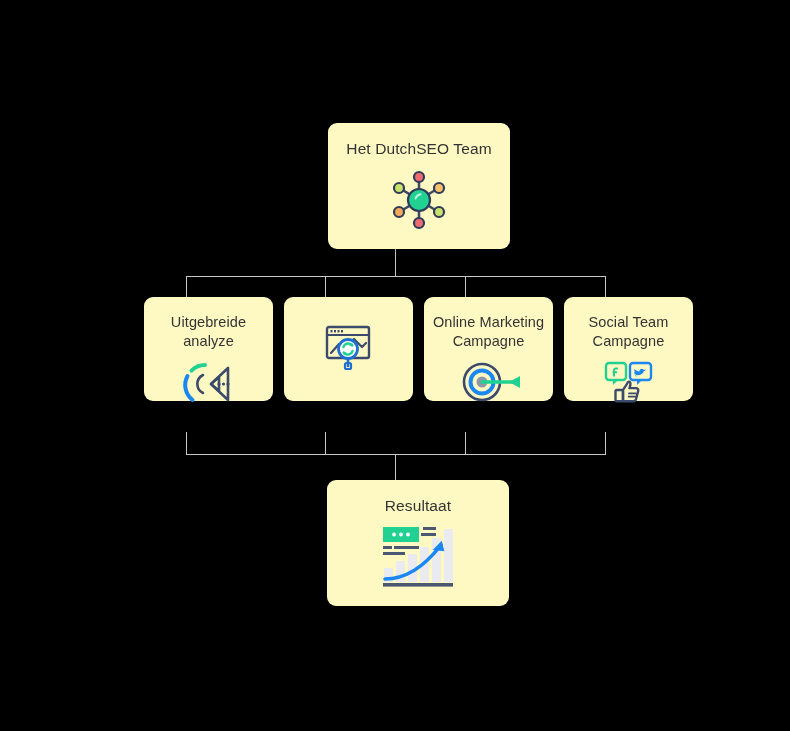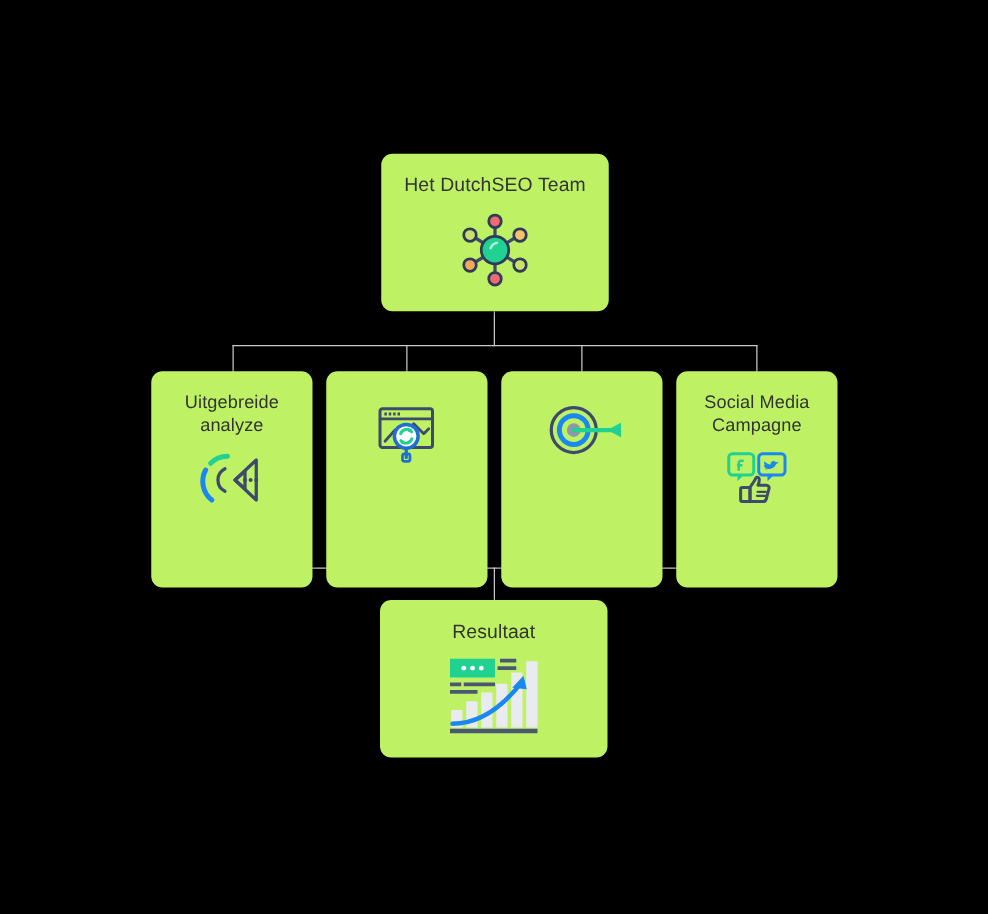--- a/index.html
+++ b/index.html
@@ -28,27 +28,28 @@
   .connector {
     position: absolute;
     background: #c8c8c8;
   }
   .connector.v { width: 1px; }
   .connector.h { height: 1px; }
 
   
   .card {
     position: absolute;
-    background: #bef264;
+    background: #fef9c3;
     border-radius: 9px;
     box-shadow: 0 1px 4px rgba(0,0,0,0.30);
     display: flex;
     flex-direction: column;
     align-items: center;
     box-sizing: border-box;
+    margin-left: 23px;
   }
 
   .card-title {
     color: #333333;
     text-align: center;
     line-height: 1.32;
     letter-spacing: 0.1px;
     -webkit-font-smoothing: antialiased;
   }
 
@@ -70,21 +71,21 @@
   .card-hero .card-icon {
     margin-top: 8px;
   }
 
   #card-team  { left: 305px; top: 123px; }
   #card-result{ left: 304px; top: 480px; align-items: center; }
 
   
   .card-branch {
     width: 129px;
-    height: 173px;
+    height: 104px;
     padding-top: 16px;
   }
   .card-branch .card-title {
     font-size: 14.5px;
   }
   .card-branch .card-icon {
     margin-top: 9px;
   }
 
   #card-analyse   { left: 121px; top: 297px; }
@@ -173,34 +174,38 @@
         <circle cx="26" cy="27" r="9.5" fill="#ffffff" stroke="#1f6fd0" stroke-width="2.8"></circle>
         <path d="M21.5 25 a5 5 0 0 1 8.8 -1.5" fill="none" stroke="#21d192" stroke-width="2.4" stroke-linecap="round"></path>
         <path d="M30.5 29 a5 5 0 0 1 -8.8 1.5" fill="none" stroke="#21d192" stroke-width="2.4" stroke-linecap="round"></path>
         <path d="M30.2 20.5 L30.6 24 L27.2 23.4 Z" fill="#21d192"></path>
         <path d="M21.8 33.4 L21.4 30 L24.8 30.6 Z" fill="#21d192"></path>
       </svg>
     </div>
   </div>
 
   <div class="card card-branch" id="card-campagne">
+    <div class="card-title">
+      <span>Online Marketing</span><br>
+      <span>Campagne</span>
+    </div>
     <div class="card-icon">
       <svg width="62" height="44" viewBox="0 0 62 44">
         <circle cx="24" cy="22" r="18" fill="none" stroke="#3c4a6b" stroke-width="2.6"></circle>
         <circle cx="24" cy="22" r="11.5" fill="none" stroke="#1b88f2" stroke-width="4"></circle>
         <circle cx="24" cy="22" r="5.5" fill="#8f97a8"></circle>
         <line x1="24" y1="22" x2="56" y2="22" stroke="#21d192" stroke-width="3.4" stroke-linecap="round"></line>
         <path d="M62 16 L62 28 L51 22 Z" fill="#21d192"></path>
       </svg>
     </div>
   </div>
 
   <div class="card card-branch" id="card-social">
     <div class="card-title">
-      <span>Social Media</span><br>
+      <span>Social Team</span><br>
       <span>Campagne</span>
     </div>
     <div class="card-icon">
       <svg width="56" height="52" viewBox="0 0 56 52">
 
         <rect x="5" y="3" width="20" height="17" rx="3" fill="none" stroke="#21d192" stroke-width="2.4"></rect>
         <path d="M12 20 L12 25 L17 20 Z" fill="#21d192"></path>
         <path d="M17 8.5 h-2.2 a1.8 1.8 0 0 0 -1.8 1.8 V16.5" fill="none" stroke="#21d192" stroke-width="2"></path>
         <line x1="11.6" y1="12.2" x2="16" y2="12.2" stroke="#21d192" stroke-width="2"></line>
 

